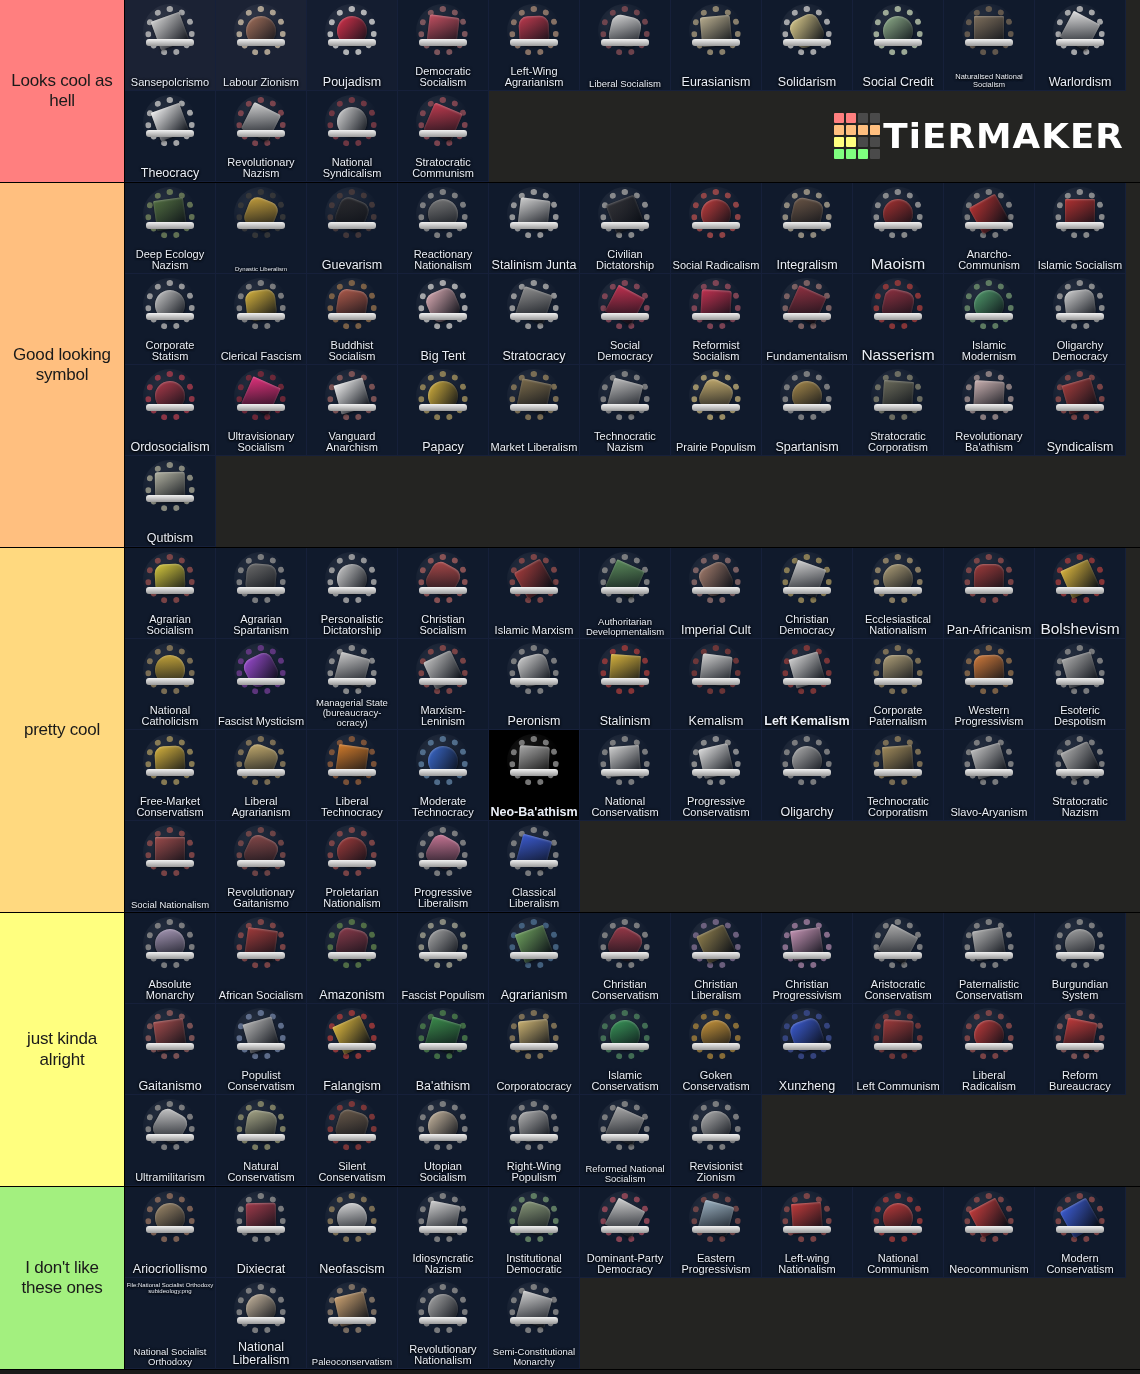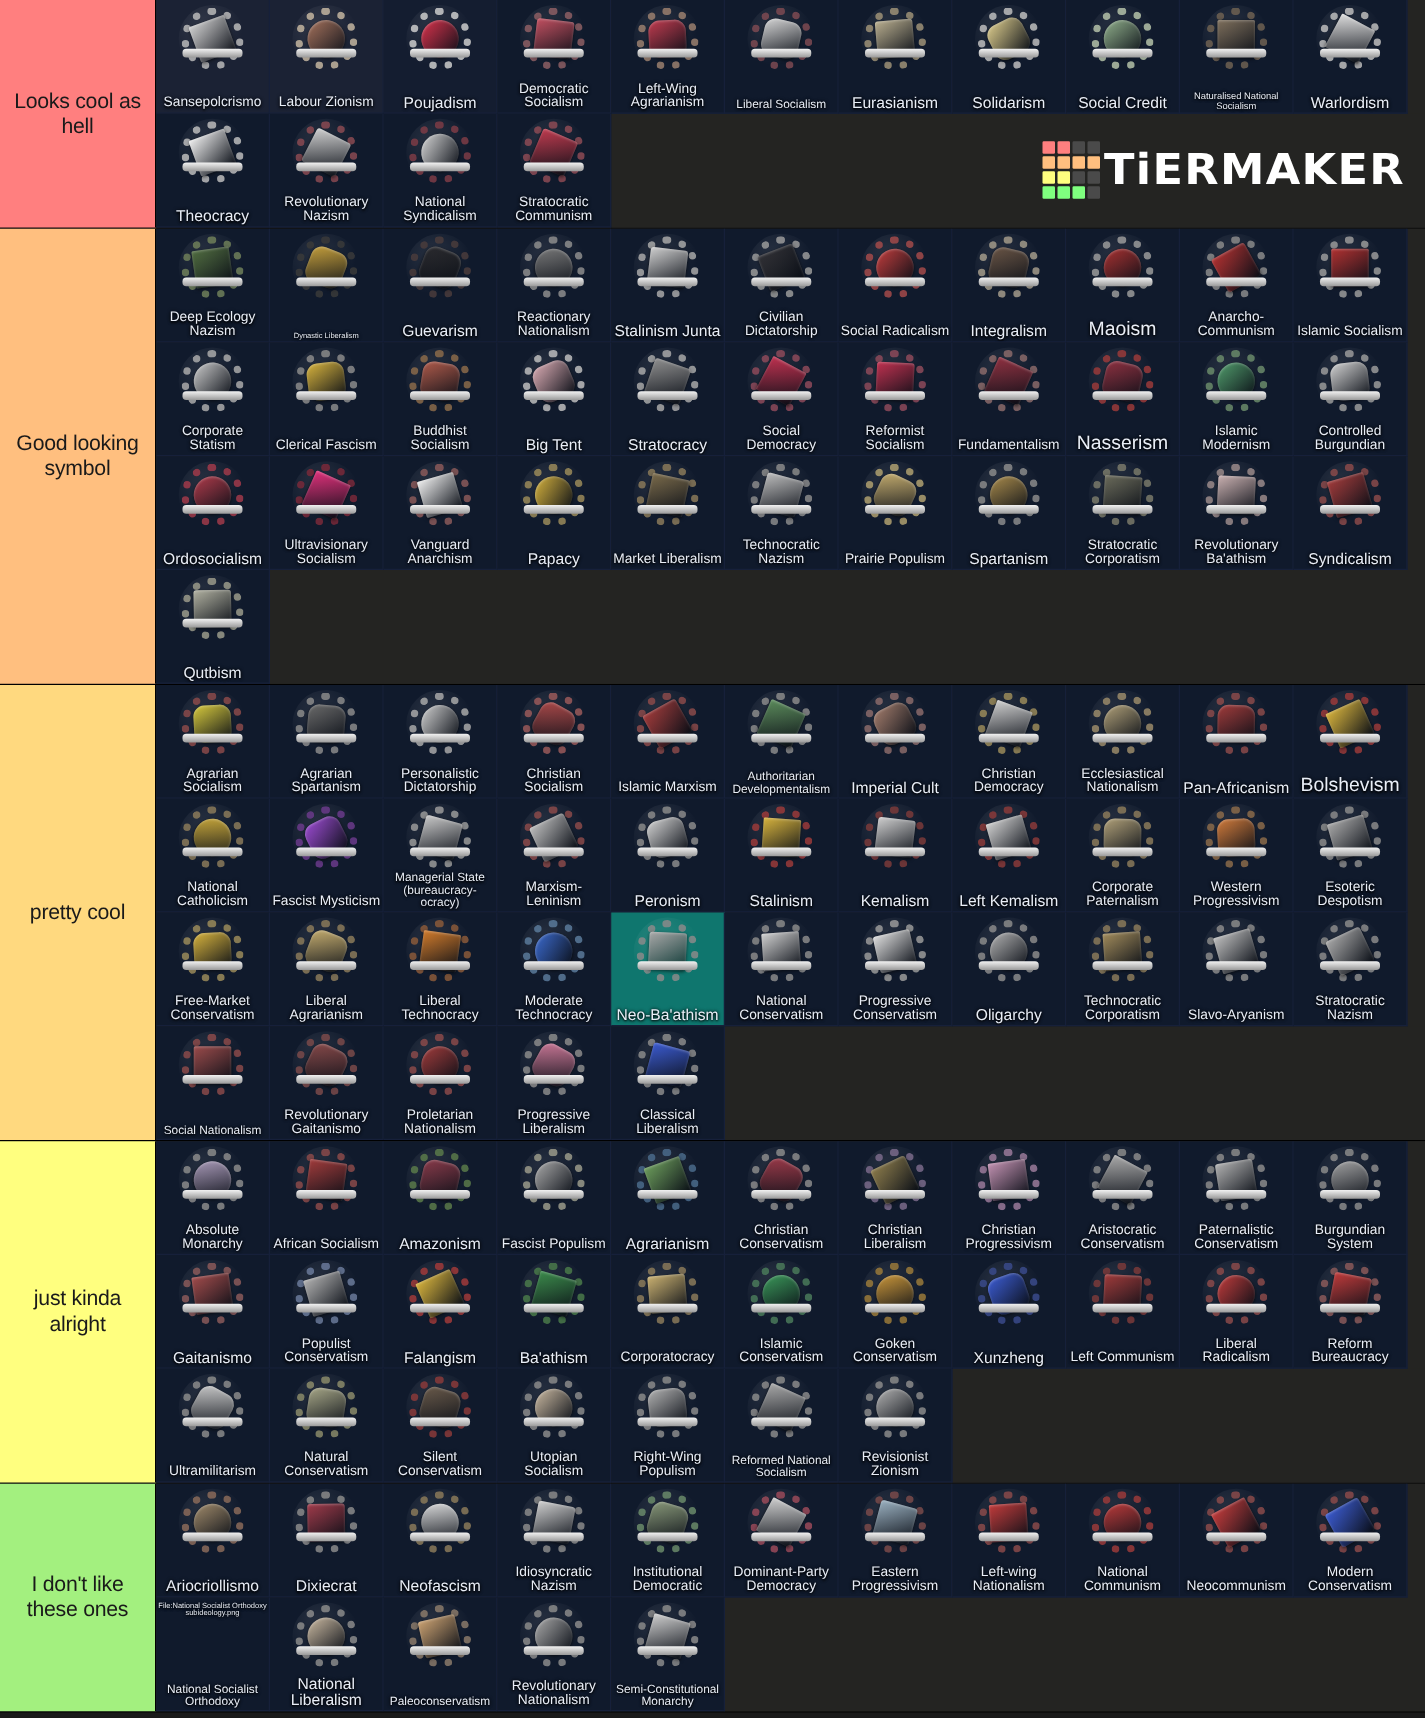--- a/index.html
+++ b/index.html
@@ -495,21 +495,21 @@
           </div>
           <div class="cap s3">Islamic Modernism</div>
         </div>
         <div class="item" style="background: rgb(16, 26, 44);">
           <div class="badge">
             <div class="em" style="background: radial-gradient(circle at 38% 32%, rgba(255, 255, 255, 0.1), rgba(0, 0, 0, 0) 62%);"></div>
             <div class="wreath" style="border-color: rgb(154, 154, 154); opacity: 0.85;"></div>
             <div class="core" style="background: linear-gradient(150deg, rgb(207, 207, 207), rgba(0, 0, 0, 0.55)); border-radius: 30%; transform: translate(-50%, -50%) rotate(-7deg); box-shadow: rgba(255, 255, 255, 0.25) 0px 1px 2px inset, rgba(0, 0, 0, 0.6) 0px 1px 3px;"></div>
             <div class="ribbon"></div>
           </div>
-          <div class="cap s3">Controlled Burgundian</div>
+          <div class="cap s3">Oligarchy Democracy</div>
         </div>
         <div class="item" style="background: rgb(16, 26, 44);">
           <div class="badge">
             <div class="em" style="background: radial-gradient(circle at 38% 32%, rgba(255, 255, 255, 0.1), rgba(0, 0, 0, 0) 62%);"></div>
             <div class="wreath" style="border-color: rgb(160, 58, 74); opacity: 0.85;"></div>
             <div class="core" style="background: linear-gradient(150deg, rgb(176, 58, 74), rgba(0, 0, 0, 0.55)); border-radius: 50%; transform: translate(-50%, -50%) rotate(-2deg); box-shadow: rgba(255, 255, 255, 0.25) 0px 1px 2px inset, rgba(0, 0, 0, 0.6) 0px 1px 3px;"></div>
             <div class="ribbon"></div>
           </div>
           <div class="cap s2">Ordosocialism</div>
         </div>
@@ -773,21 +773,21 @@
         </div>
         <div class="item" style="background: rgb(16, 26, 44);">
           <div class="badge">
             <div class="em" style="background: radial-gradient(circle at 38% 32%, rgba(255, 255, 255, 0.1), rgba(0, 0, 0, 0) 62%);"></div>
             <div class="wreath" style="border-color: rgb(122, 58, 58); opacity: 0.85;"></div>
             <div class="core" style="background: linear-gradient(150deg, rgb(207, 207, 207), rgba(0, 0, 0, 0.55)); border-radius: 8%; transform: translate(-50%, -50%) rotate(7deg); box-shadow: rgba(255, 255, 255, 0.25) 0px 1px 2px inset, rgba(0, 0, 0, 0.6) 0px 1px 3px;"></div>
             <div class="ribbon"></div>
           </div>
           <div class="cap s2">Kemalism</div>
         </div>
-        <div class="item" style="background: rgb(16, 26, 44);">
+        <div class="item" style="background: rgb(16, 26, 44); font-weight: bold;">
           <div class="badge">
             <div class="em" style="background: radial-gradient(circle at 38% 32%, rgba(255, 255, 255, 0.1), rgba(0, 0, 0, 0) 62%);"></div>
             <div class="wreath" style="border-color: rgb(138, 58, 58); opacity: 0.85;"></div>
             <div class="core" style="background: linear-gradient(150deg, rgb(207, 207, 207), rgba(0, 0, 0, 0.55)); border-radius: 4%; transform: translate(-50%, -50%) rotate(-16deg); box-shadow: rgba(255, 255, 255, 0.25) 0px 1px 2px inset, rgba(0, 0, 0, 0.6) 0px 1px 3px;"></div>
             <div class="ribbon"></div>
           </div>
           <div class="cap s2">Left Kemalism</div>
         </div>
         <div class="item" style="background: rgb(16, 26, 44);">
           <div class="badge">
@@ -845,21 +845,21 @@
         </div>
         <div class="item" style="background: rgb(16, 26, 44);">
           <div class="badge">
             <div class="em" style="background: radial-gradient(circle at 38% 32%, rgba(255, 255, 255, 0.1), rgba(0, 0, 0, 0) 62%);"></div>
             <div class="wreath" style="border-color: rgb(90, 122, 154); opacity: 0.85;"></div>
             <div class="core" style="background: linear-gradient(150deg, rgb(58, 106, 208), rgba(0, 0, 0, 0.55)); border-radius: 50%; transform: translate(-50%, -50%) rotate(-30deg); box-shadow: rgba(255, 255, 255, 0.25) 0px 1px 2px inset, rgba(0, 0, 0, 0.6) 0px 1px 3px;"></div>
             <div class="ribbon"></div>
           </div>
           <div class="cap s3">Moderate Technocracy</div>
         </div>
-        <div class="item" style="background: #0f766e;">
+        <div class="item" style="background: #000000; font-weight: bold;">
           <div class="badge">
             <div class="em" style="background: radial-gradient(circle at 38% 32%, rgba(255, 255, 255, 0.1), rgba(0, 0, 0, 0) 62%);"></div>
             <div class="wreath" style="border-color: rgb(138, 138, 138); opacity: 0.85;"></div>
             <div class="core" style="background: linear-gradient(150deg, rgb(168, 168, 168), rgba(0, 0, 0, 0.55)); border-radius: 8%; transform: translate(-50%, -50%) rotate(3deg); box-shadow: rgba(255, 255, 255, 0.25) 0px 1px 2px inset, rgba(0, 0, 0, 0.6) 0px 1px 3px;"></div>
             <div class="ribbon"></div>
           </div>
           <div class="cap s2">Neo-Ba'athism</div>
         </div>
         <div class="item" style="background: rgb(16, 26, 44);">
           <div class="badge">

